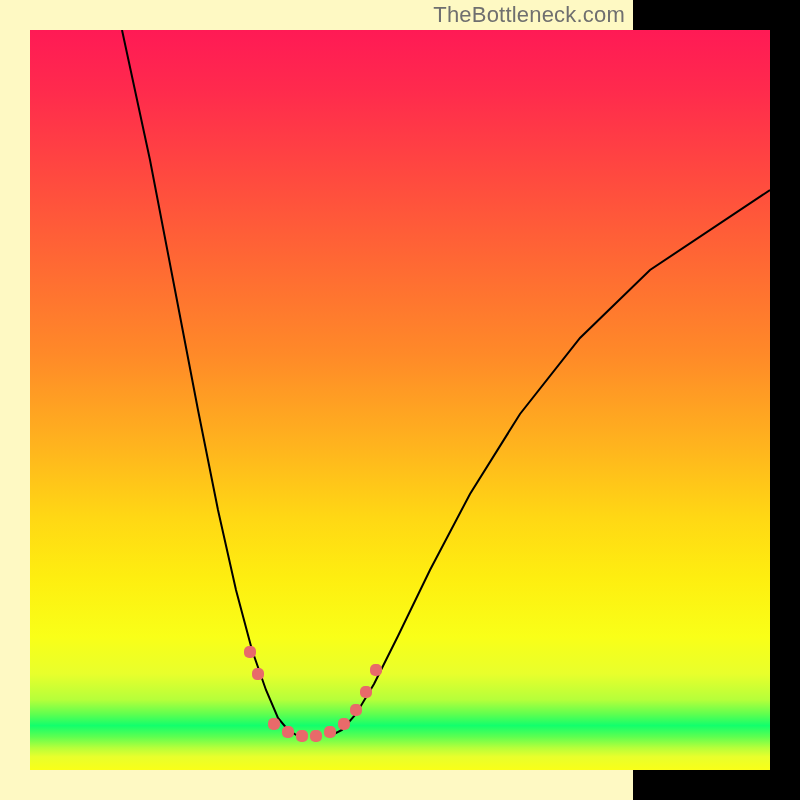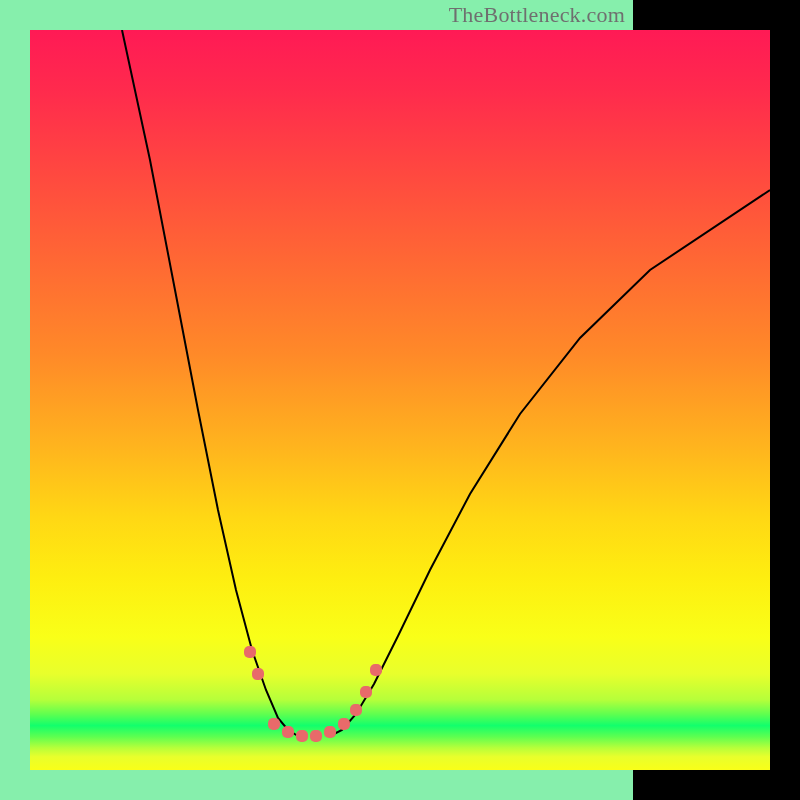--- a/index.html
+++ b/index.html
@@ -8,22 +8,21 @@
     width: 800px;
     height: 800px;
     background: #000;
     overflow: hidden;
     font-family: Arial, Helvetica, sans-serif;
   }
   .frame {
     position: relative;
     width: 633px;
     height: 800px;
-    background: #86efac;
-    font-family: Liberation Serif, serif;
+    background: #fef9c3;
   }
   .plot-area {
     position: absolute;
     left: 30px;
     top: 30px;
     width: 740px;
     height: 740px;
     overflow: hidden;
   }
   .gradient {

